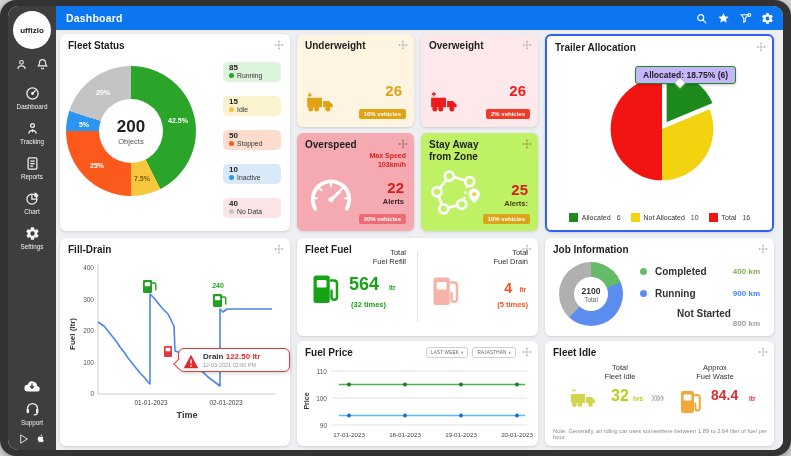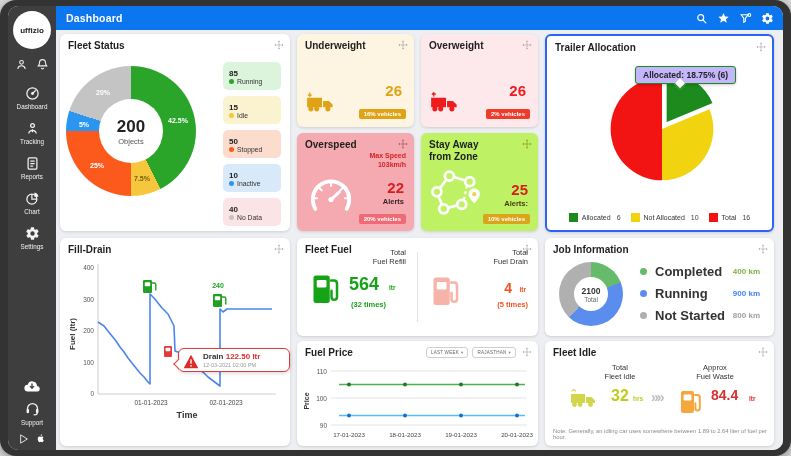--- a/index.html
+++ b/index.html
@@ -28,21 +28,21 @@
   .card{position:absolute;background:#fff;border-radius:6px;box-shadow:0 1px 3px rgba(0,0,0,.14);}
   .ctitle{position:absolute;left:8px;top:6px;font-size:10px;font-weight:bold;color:#1e1e1e;white-space:pre-line;line-height:1.15;}
   .mv{position:absolute;right:6px;top:6px;width:10px;height:10px;cursor:grab;}
   .badge{position:absolute;font-size:6px;font-weight:bold;color:#fff;border-radius:2px;padding:2px 5px;}
   .bignum{position:absolute;font-weight:bold;}
   
   #fleetStatus{left:4px;top:4px;width:230px;height:197px;}
   .donut{position:absolute;border-radius:50%;}
   .hole{position:absolute;background:#fff;border-radius:50%;display:flex;flex-direction:column;align-items:center;justify-content:center;}
   .pct{position:absolute;font-size:7px;font-weight:bold;transform:translate(-50%,-50%);}
-  .lg-pill{position:absolute;left:163px;width:58px;height:28px;border-radius:5px;padding:7px 6px;box-sizing:border-box;}
+  .lg-pill{position:absolute;left:163px;width:58px;height:20px;border-radius:5px;padding:1px 6px;box-sizing:border-box;}
   .lg-pill .c{font-size:8px;font-weight:bold;color:#222;display:block;}
   .lg-pill .r{display:flex;align-items:center;gap:3px;font-size:6.8px;color:#333;}
   .dot{width:5px;height:5px;border-radius:50%;display:inline-block;}
   
   #underweight{left:241px;top:4px;width:117px;height:93px;background:#fdf4e1;}
   #overweight{left:365px;top:4px;width:117px;height:93px;background:#fde8ec;}
   #overspeed{left:241px;top:103px;width:117px;height:98px;background:#f5a9b1;}
   #stayAway{left:365px;top:103px;width:117px;height:98px;background:#bef264;}
   
   #trailer{left:489px;top:4px;width:229px;height:198px;border:2px solid #2d62f5;box-sizing:border-box;}
@@ -61,21 +61,21 @@
   .fd-tip .l2{font-size:5.5px;color:#9a9a9a;margin-top:1px;white-space:nowrap;}
   .fd-tip svg{position:absolute;left:4px;top:5px;width:16px;height:15px;}
   
   #fleetFuel{left:241px;top:208px;width:241px;height:98px;}
   .ff-div{position:absolute;left:120px;top:14px;bottom:14px;width:1px;background:#e2e2e2;}
   .ff-lab{position:absolute;font-size:7.5px;color:#333;text-align:right;white-space:pre-line;line-height:1.25;}
   .ff-times{position:absolute;font-size:7.5px;font-weight:bold;}
   
   #jobInfo{left:489px;top:208px;width:229px;height:98px;}
   .ji-row{position:absolute;left:95px;right:14px;height:14px;display:flex;align-items:center;}
-  .ji-row .lb{font-size:13px;font-weight:bold;color:#333;margin-left:8px;}
+  .ji-row .lb{font-size:10px;font-weight:bold;color:#333;margin-left:8px;}
   .ji-row .vl{margin-left:auto;font-size:8px;font-weight:bold;}
   
   #fuelPrice{left:241px;top:311px;width:241px;height:105px;}
   .fp-pills{position:absolute;right:22px;top:6px;display:flex;gap:4px;}
   .pill{border:1px solid #cfcfcf;border-radius:3px;font-size:4.6px;color:#666;padding:2px 4px;letter-spacing:.2px;cursor:pointer;background:#fff;display:flex;align-items:center;gap:2px;}
   .pill .car{font-size:4.5px;color:#888;}
   
   #fleetIdle{left:489px;top:311px;width:229px;height:105px;}
   .fi-lab{position:absolute;font-size:7.5px;color:#333;text-align:center;white-space:pre-line;line-height:1.25;}
   .fi-note{position:absolute;left:8px;bottom:6px;font-size:5.8px;color:#8a8a8a;}
@@ -437,21 +437,21 @@
       <div class="ji-row" style="top:26px;">
         <i class="dot" style="width:7px;height:7px;background:#66bb6a"></i>
         <span class="lb">Completed</span>
         <span class="vl" style="color:#7cb342">400 km</span>
       </div>
       <div class="ji-row" style="top:48px;">
         <i class="dot" style="width:7px;height:7px;background:#5b8def"></i>
         <span class="lb">Running</span>
         <span class="vl" style="color:#4285f4">900 km</span>
       </div>
-      <div class="ji-row" style="top:70px;">
+      <div class="ji-row" style="top:70px;flex-direction:column;">
         <i class="dot" style="width:7px;height:7px;background:#b0b0b0"></i>
         <span class="lb">Not Started</span>
         <span class="vl" style="color:#9e9e9e">800 km</span>
       </div>
     </div>
 
     <div class="card" id="fuelPrice">
       <span class="ctitle">Fuel Price</span>
       <svg class="mv" viewBox="0 0 20 20" fill="#9a9a9a">
             <path d="M10 1l2.4 2.6H7.6zM10 19l2.4-2.6H7.6zM1 10l2.6-2.4v4.8zM19 10l-2.6-2.4v4.8zM9.4 4.5h1.2v11H9.4zM4.5 9.4h11v1.2h-11z"></path>

